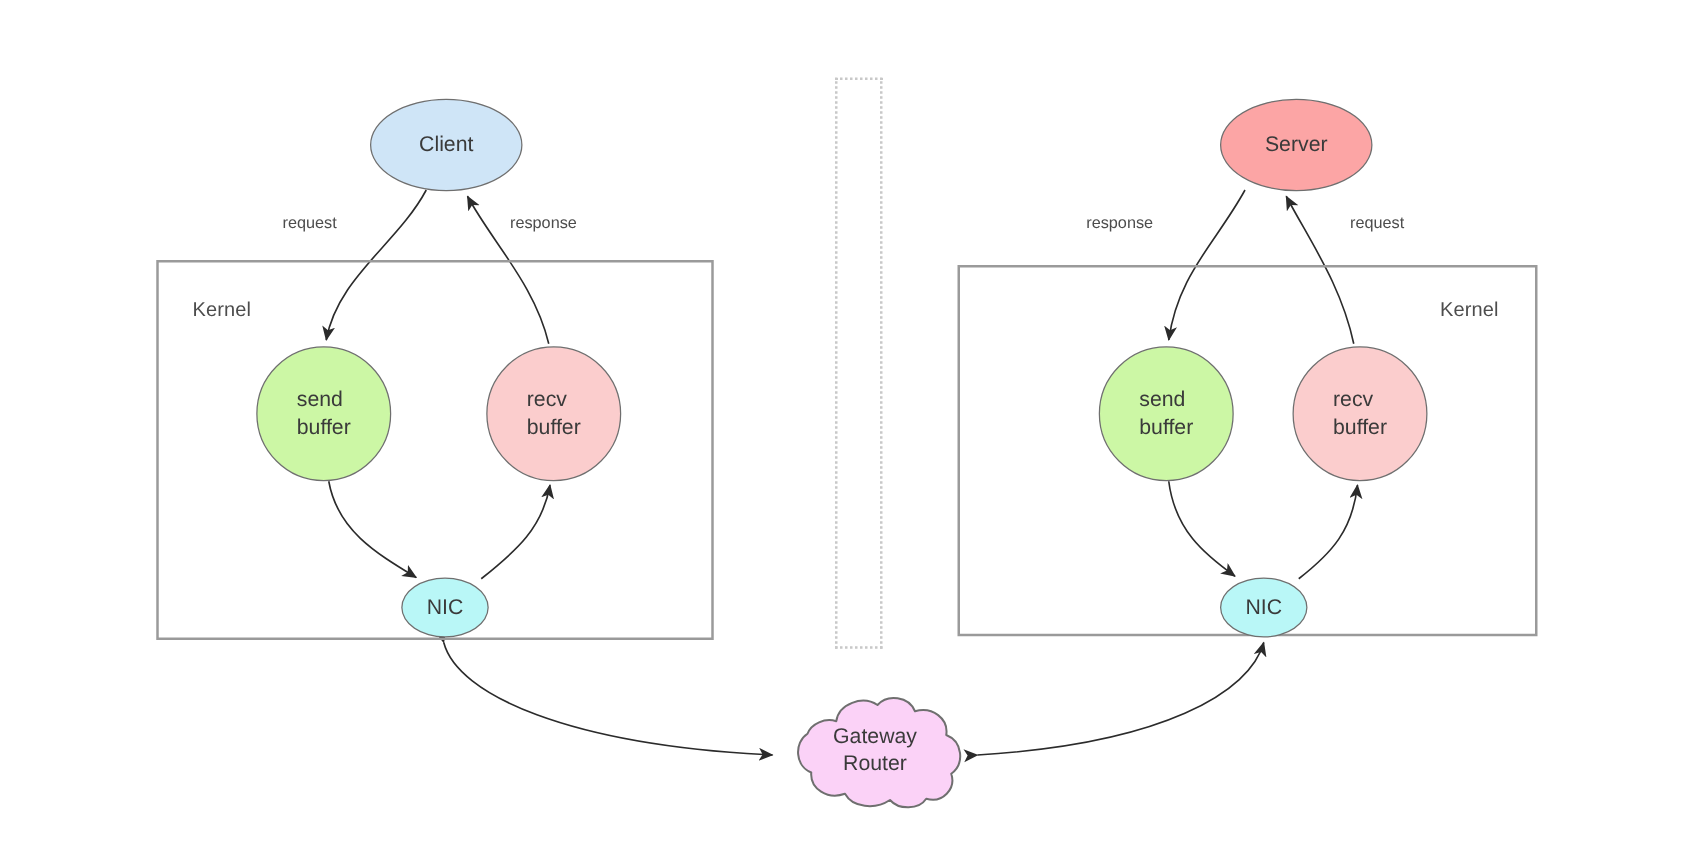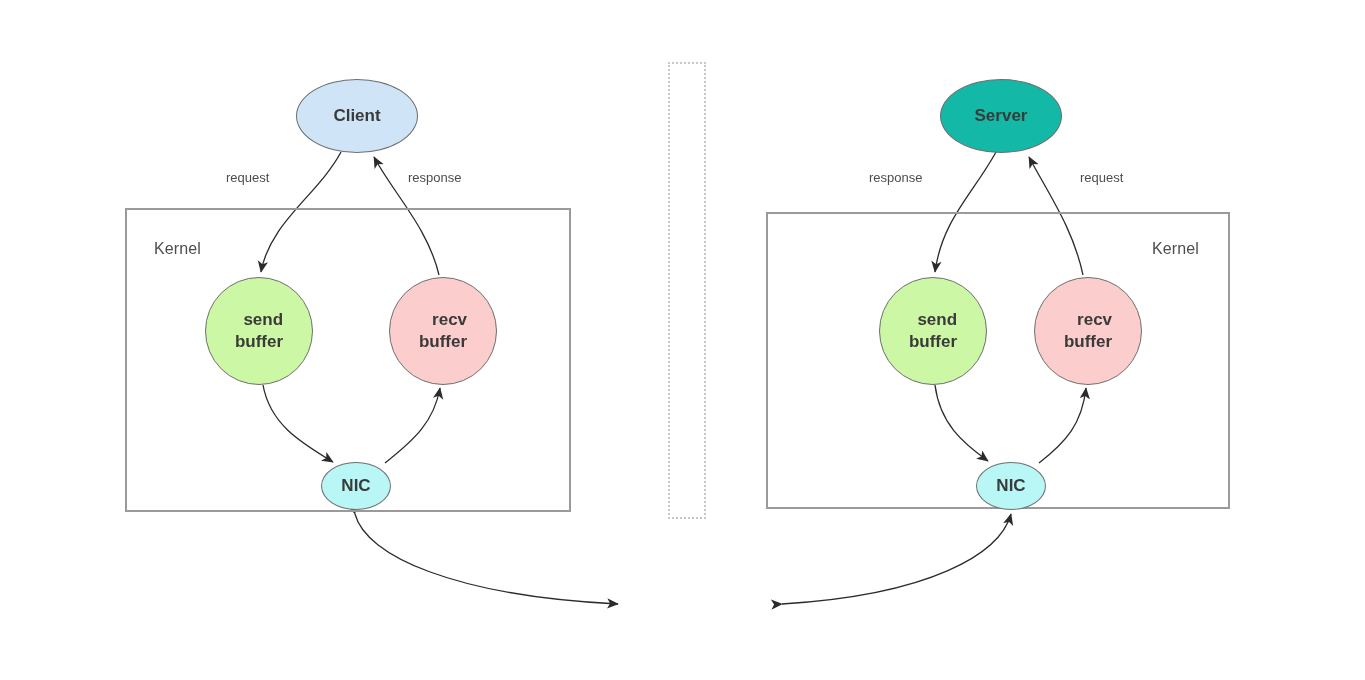--- a/index.html
+++ b/index.html
@@ -44,37 +44,36 @@
     letter-spacing: 0.1px;
   }
 
   
   .node {
     position: absolute;
     box-sizing: border-box;
     display: flex;
     align-items: center;
     justify-content: center;
-    text-align: right;
+    text-align: left;
     color: #3a3a3a;
     font-size: 17px;
     line-height: 1.28;
     border: 1.6px solid #6f6f6f;
-    font-weight: bold;
   }
   .node-ellipse { border-radius: 50%; }
   .node-circle  { border-radius: 50%; }
 
   .node-client {
     left: 296px; top: 79px; width: 122px; height: 74px;
     background: #cfe5f7;
   }
   .node-server {
-    left: 940px; top: 79px; width: 122px; height: 74px;
-    background: #14b8a6;
+    left: 976px; top: 79px; width: 122px; height: 74px;
+    background: #fca5a5;
   }
   .node-sendbuf-left {
     left: 205px; top: 277px; width: 108px; height: 108px;
     background: #ccf7a5;
   }
   .node-recvbuf-left {
     left: 389px; top: 277px; width: 108px; height: 108px;
     background: #fbcdcd;
   }
   .node-sendbuf-right {
@@ -215,19 +214,38 @@
     <span>
       <span>recv</span><br>
       <span>buffer</span>
     </span>
   </div>
 
   <div class="node node-ellipse node-nic-right">
     <span>NIC</span>
   </div>
 
+  <div class="cloud">
+    <svg width="152" height="98" viewBox="0 0 152 98">
+      <path d="M45,26
+               C47,12 66,5 78,13
+               C86,4 103,6 108,18
+               C122,14 135,24 133,37
+               C146,42 148,60 137,68
+               C141,80 130,92 117,88
+               C111,97 95,97 88,89
+               C76,97 58,95 52,84
+               C38,89 24,80 25,67
+               C12,62 11,43 22,36
+               C25,28 36,23 45,26 Z" fill="#fbd2f7" stroke="#6f6f6f" stroke-width="1.6" stroke-linejoin="round"></path>
+    </svg>
+    <div class="cloud-label">
+      <span>Gateway</span>
+      <span>Router</span>
+    </div>
+  </div>
 
   <div class="edge-label lbl-req-left">request</div>
   <div class="edge-label lbl-res-left">response</div>
   <div class="edge-label lbl-res-right">response</div>
   <div class="edge-label lbl-req-right">request</div>
 
 </div>
 
 </body></html>

